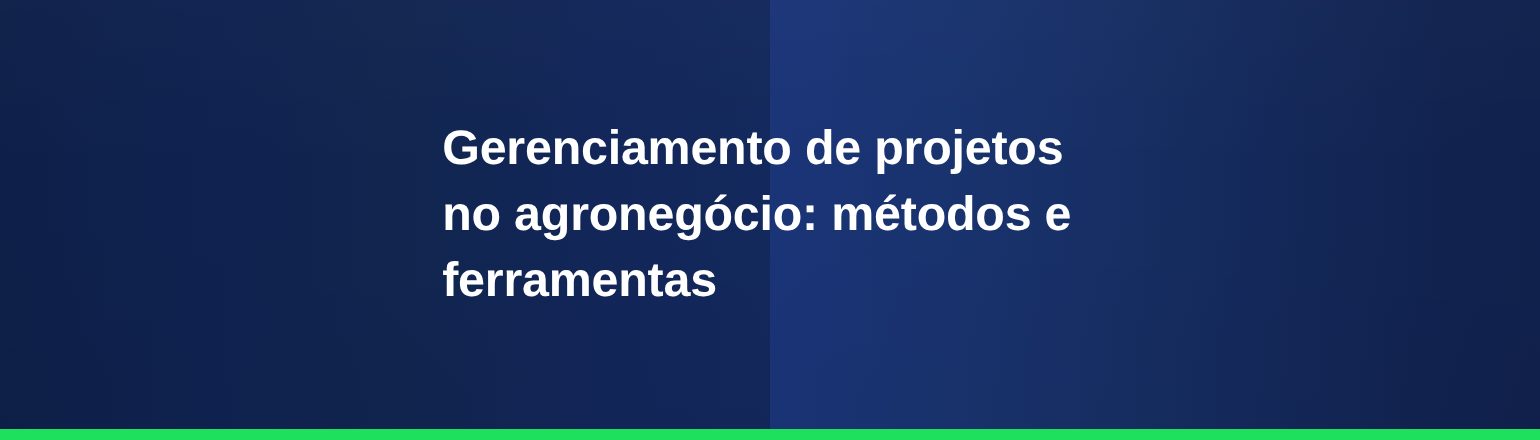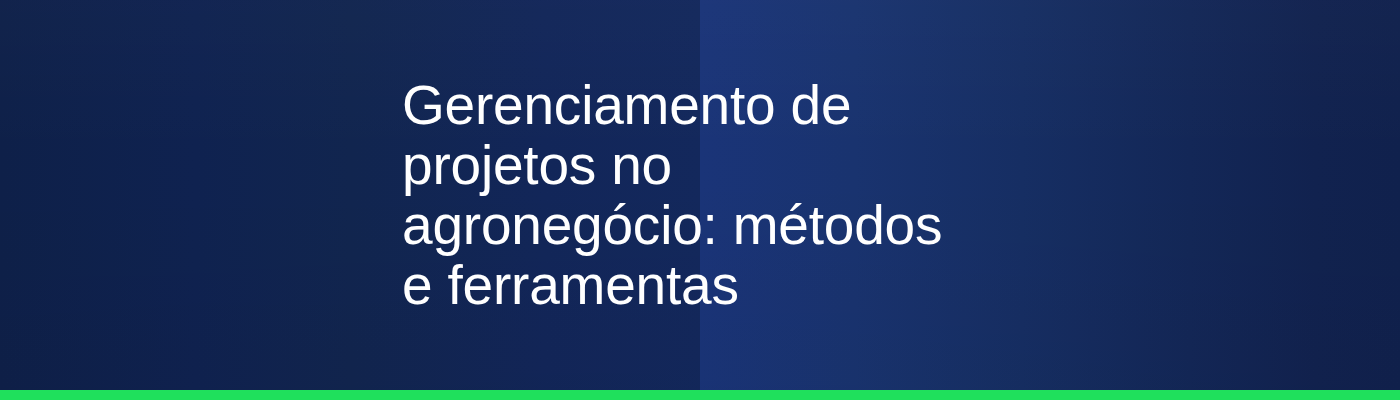--- a/index.html
+++ b/index.html
@@ -74,23 +74,23 @@
     width: 600px;
     display: flex;
     flex-direction: column;
     justify-content: center;
   }
 
   .hero-title {
     margin: 0;
     color: #ffffff;
     font-family: "Liberation Sans", sans-serif;
-    font-size: 55px;
+    font-size: 44px;
     line-height: 60px;
-    font-weight: normal;
+    font-weight: bold;
     letter-spacing: -0.2px;
     max-width: 580px;
     text-rendering: optimizeLegibility;
     -webkit-font-smoothing: antialiased;
   }
 
   .hero-accent-bar {
     position: absolute;
     z-index: 3;
     left: 0;

